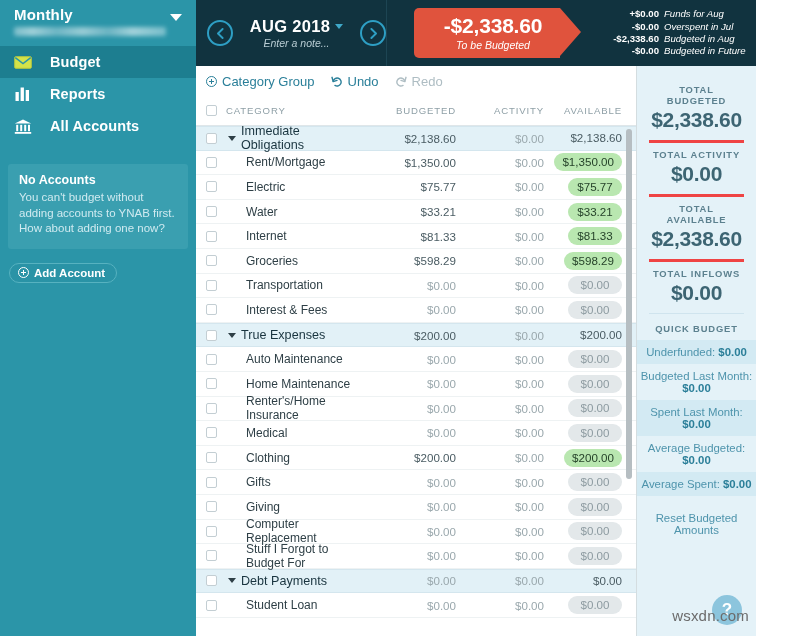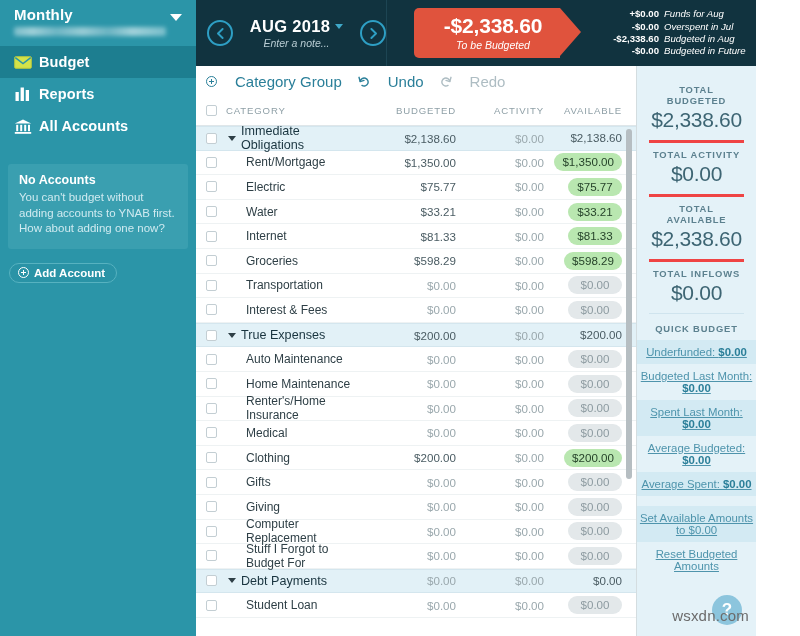--- a/index.html
+++ b/index.html
@@ -37,21 +37,21 @@
   }
   .switcher-caret {
     position: absolute; right: 14px; top: 14px;
     width: 0; height: 0;
     border-left: 6px solid transparent;
     border-right: 6px solid transparent;
     border-top: 7px solid #ffffff;
   }
   .nav-item {
     height: 32px; display: flex; align-items: center;
-    padding-left: 13px; gap: 6px;
+    padding-left: 13px; gap: 17px;
     font-size: 14.5px; color: #ffffff; font-weight: bold;
     letter-spacing: .1px;
   }
   .nav-item.active { background: #1d7e90; }
   .nav-icon { width: 20px; display: flex; align-items: center; justify-content: center; }
 
   .no-accounts-card {
     margin: 22px 8px 0 8px;
     background: #3a9fb0;
     border-radius: 3px;
@@ -130,22 +130,22 @@
 
   
   .content { flex: 1; display: flex; min-height: 0; }
   .budget-area { width: 441px; flex: 0 0 441px; background: #ffffff; display: flex; flex-direction: column; border-right: 1px solid #d4dde0; position: relative; }
 
   .toolbar {
     height: 30px; display: flex; align-items: center; gap: 16px;
     padding-left: 10px; background: #ffffff; flex: 0 0 30px;
   }
   .tool {
-    display: inline-flex; align-items: center; gap: 18px;
-    font-size: 15px; color: #2a7f99;
+    display: inline-flex; align-items: center; gap: 5px;
+    font-size: 13px; color: #2a7f99;
   }
   .tool.disabled { color: #aebdc3; text-align: right; }
   .tool-circ {
     width: 11px; height: 11px; border-radius: 50%; border: 1.3px solid currentColor; position: relative;
   }
   .tool-circ::before, .tool-circ::after { content: ''; position: absolute; background: currentColor; }
   .tool-circ::before { left: 2px; top: 4px; width: 5px; height: 1.3px; }
   .tool-circ::after  { top: 2px; left: 4px; height: 5px; width: 1.3px; }
 
   .col-header {
@@ -200,30 +200,29 @@
     flex: 1; background: #e4f2f8; padding-top: 12px;
     display: flex; flex-direction: column; position: relative; overflow: hidden;
   }
   .totals-block { padding: 0 12px; }
   .total-item { text-align: center; padding: 6px 0 8px 0; }
   .total-item + .total-item { border-top: 3px solid #ef4444; }
   .total-label {
     font-size: 9.4px; letter-spacing: .85px; font-weight: bold; color: #5c818f;
   }
   .total-value {
-    font-size: 21px; font-weight: normal; color: #3d6573; margin-top: 2px; letter-spacing: -.3px;
+    font-size: 21px; font-weight: bold; color: #3d6573; margin-top: 2px; letter-spacing: -.3px;
   }
   .qb-head {
     text-align: center; font-size: 9.4px; letter-spacing: .85px; font-weight: bold;
     color: #5c818f; padding: 9px 0 6px 0; border-top: 1px solid #cfe4ee; margin: 0 12px;
   }
   .qb-btn {
     text-align: center; font-size: 11.4px; color: #4e94ac;
     padding: 6px 0 6px 0;
-    text-decoration: underline;
   }
   .qb-btn.alt { background: #d3eaf3; }
   .qb-btn b { color: #2b7f99; font-weight: bold; }
   .qb-gap { height: 10px; }
 
   .help-btn {
     position: absolute; right: 14px; bottom: 11px;
     width: 30px; height: 30px; border-radius: 50%;
     background: #8cc5dd; color: #ffffff;
     display: flex; align-items: center; justify-content: center;
@@ -630,21 +629,20 @@
         <div class="qb-head">QUICK BUDGET</div>
         <div id="qb-items">
             <div class="qb-btn alt"><span>Underfunded: </span><b>$0.00</b></div>
             <div class="qb-btn"><span>Budgeted Last Month: </span><b>$0.00</b></div>
             <div class="qb-btn alt"><span>Spent Last Month: </span><b>$0.00</b></div>
             <div class="qb-btn"><span>Average Budgeted: </span><b>$0.00</b></div>
             <div class="qb-btn alt"><span>Average Spent: </span><b>$0.00</b></div>
           </div>
         <div class="qb-gap"></div>
         <div id="qb-actions">
-            <div class="qb-btn alt">Set Available Amounts to $0.00</div>
             <div class="qb-btn">Reset Budgeted Amounts</div>
           </div>
 
         <div class="help-btn">?</div>
         <div class="watermark">wsxdn.com</div>
       </div>
 
     </div>
   </div>
 </div>

